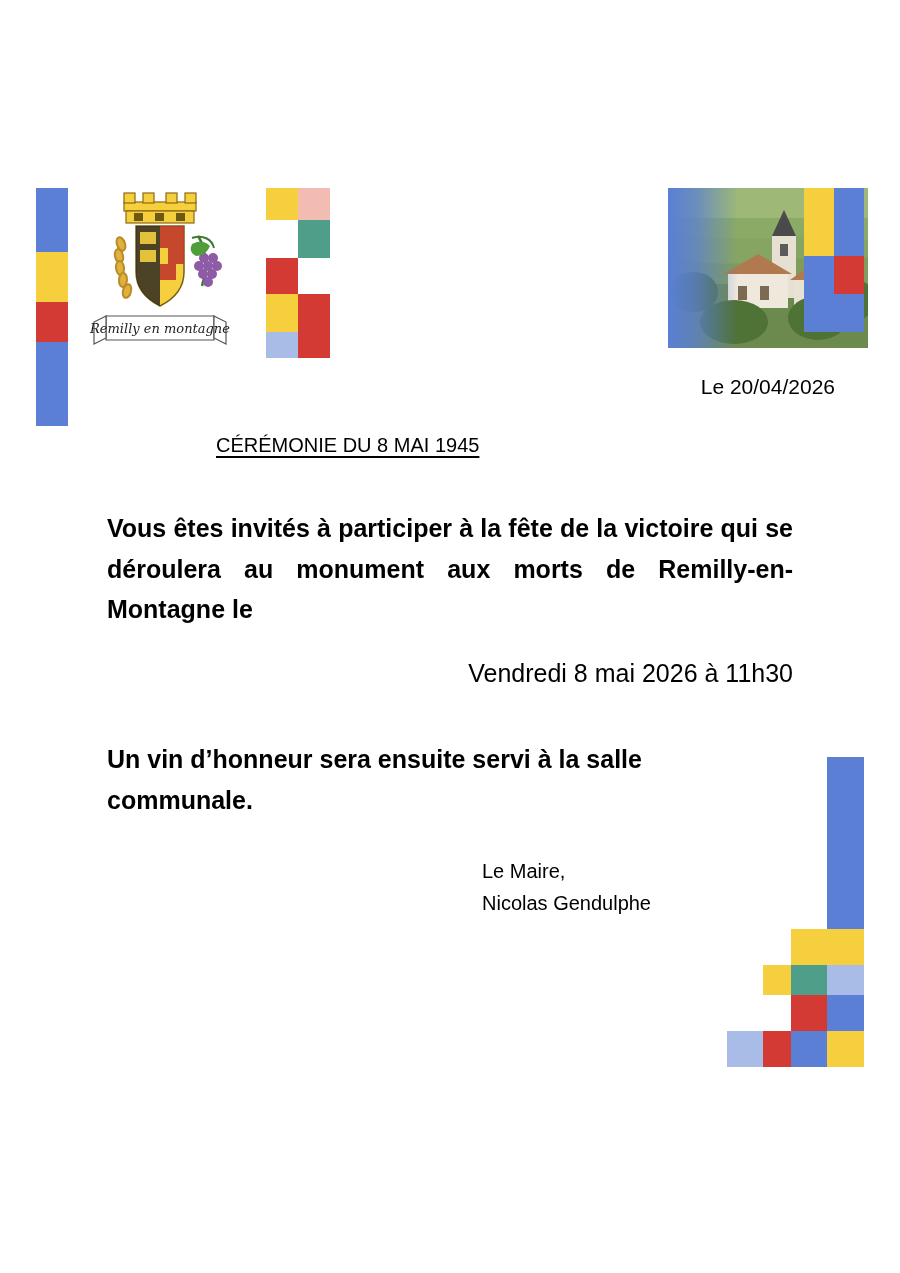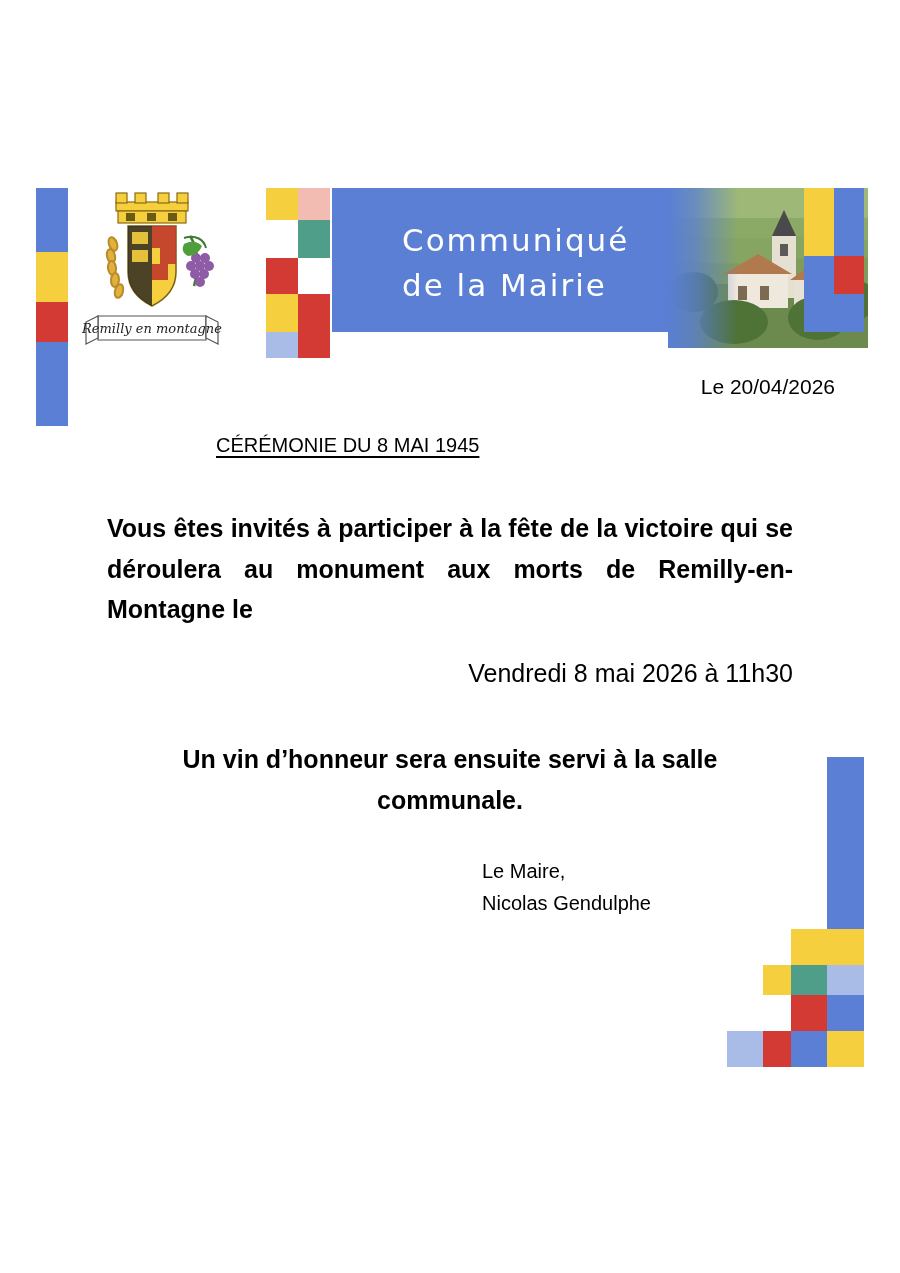--- a/index.html
+++ b/index.html
@@ -34,21 +34,21 @@
     height: 238px;
   }
   .ls-blue  { position:absolute; left:0; top:0;    width:32px; height:64px;  background:#5a7fd4; }
   .ls-gold  { position:absolute; left:0; top:64px; width:32px; height:50px;  background:#f5cf3d; }
   .ls-red   { position:absolute; left:0; top:114px;width:32px; height:40px;  background:#d23a33; }
   .ls-blue2 { position:absolute; left:0; top:154px;width:32px; height:84px;  background:#5a7fd4; }
 
   
   .crest {
     position: absolute;
-    left: 36px;
+    left: 44px;
     top: 0px;
     width: 160px;
     height: 170px;
   }
   .crest svg { display:block; }
 
   
   .mosaic-left { position:absolute; left:230px; top:0; width:66px; height:170px; }
   .mosaic-left i { position:absolute; display:block; }
 
@@ -112,21 +112,21 @@
   .para {
     position: absolute;
     left: 107px;
     width: 686px;
     font-size: 25px;
     line-height: 1.62;
     text-align: justify;
     font-weight: bold;
   }
   .para.p1 { top: 508px; }
-  .para.nojust { text-align: center; }
+  .para.nojust { text-align: left; }
   .center-line {
     position: absolute;
     left: 107px;
     width: 686px;
     top: 659px;
     font-size: 25px;
     text-align: right;
   }
   .para.p2 { top: 739px; }
   .sign {
@@ -218,24 +218,20 @@
     <i style="left:0px;  top:0px;  width:32px; height:32px; background:#f5cf3d;"></i>
     <i style="left:32px; top:0px;  width:32px; height:32px; background:#f2bcb3;"></i>
     <i style="left:32px; top:32px; width:32px; height:38px; background:#4f9e8a;"></i>
     <i style="left:0px;  top:70px; width:32px; height:36px; background:#d23a33;"></i>
     <i style="left:0px;  top:106px;width:32px; height:38px; background:#f5cf3d;"></i>
     <i style="left:32px; top:106px;width:32px; height:38px; background:#d23a33;"></i>
     <i style="left:0px;  top:144px;width:32px; height:26px; background:#a9bce8;"></i>
     <i style="left:32px; top:144px;width:32px; height:26px; background:#d23a33;"></i>
   </div>
 
-  <div class="blue-band">
-    <div class="banner-title">Communiqué
-de la Mairie</div>
-  </div>
 
   <div class="photo">
     <svg width="200" height="160" viewBox="0 0 200 160" xmlns="http://www.w3.org/2000/svg">
       <rect x="0" y="0" width="200" height="160" fill="#7f9c5c"></rect>
       <path d="M0 0 H200 V52 C150 40 90 60 0 44 Z" fill="#9db877"></path>
       <path d="M0 30 H200 V70 C140 62 80 86 0 70 Z" fill="#88a763" opacity="0.85"></path>
       <path d="M0 96 H200 V160 H0 Z" fill="#6d8a4e"></path>
 
       <g>
         <rect x="104" y="48" width="24" height="62" fill="#e6e0d2"></rect>

